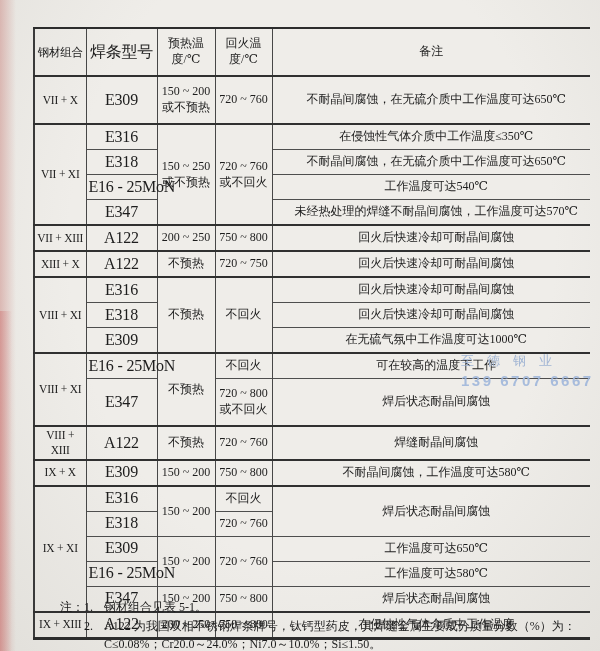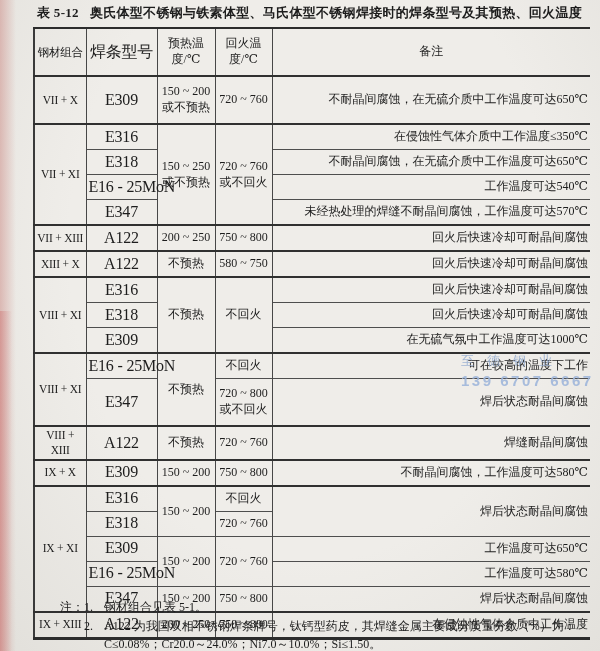--- a/index.html
+++ b/index.html
@@ -41,21 +41,21 @@
     text-align:center; vertical-align:middle;
     white-space:pre-line; line-height:1.3; padding:1px 2px;
     font-weight:normal;
   }
   .tbl thead th { height:44px; border-bottom:2px solid #303030; }
   .tbl tbody td { height:22px; }
   .tbl tbody tr.tall td { height:44px; }
   .tbl tbody tr.group > td { border-top:2px solid #303030; }
   .tbl .c0 { font-size:11.5px; letter-spacing:-0.2px;text-align:center; }
   .tbl .c1 { font-size:16px; letter-spacing:-0.2px; white-space:nowrap; }
-  .tbl td.c4 { text-align:right; padding-left:12px; border-right:none; }
+  .tbl td.c4 { text-align:center; padding-left:12px; border-right:none; }
 
   .watermark {
     position:absolute; left:461px; top:352px; pointer-events:none;
     font-family:"Liberation Sans","DejaVu Sans",sans-serif;
   }
   .wm1 { font-size:13px; letter-spacing:13px; color:rgba(148,172,208,0.85); white-space:nowrap; }
   .wm2 { font-size:15px; letter-spacing:2.5px; color:rgba(158,182,218,0.9); margin-top:2px; white-space:nowrap;font-weight:bold; }
 
   .notes {
     position:absolute; left:60px; top:598px; width:528px;
@@ -67,23 +67,20 @@
   .note-item { display:flex; }
   .note-no { flex:0 0 20px; }
   .note-text { flex:1 1 auto; }
 </style>
 </head>
 <body>
 
 <div class="page">
   <div class="edge-tint"></div>
 
-  <div class="title">
-    <span class="title-label">表 5-12</span><span class="title-text">奥氏体型不锈钢与铁素体型、马氏体型不锈钢焊接时的焊条型号及其预热、回火温度</span>
-  </div>
 
   <table class="tbl">
     <colgroup id="cols">
         <col style="width: 52px;">
         <col style="width: 71px;">
         <col style="width: 58px;">
         <col style="width: 57px;">
         <col style="width: 318px;">
       </colgroup>
     <thead>
@@ -131,21 +128,21 @@
           <td class="c0">VII + XIII</td>
           <td class="c1">A122</td>
           <td class="c2">200 ~ 250</td>
           <td class="c3">750 ~ 800</td>
           <td class="c4">回火后快速冷却可耐晶间腐蚀</td>
         </tr>
         <tr class="group">
           <td class="c0">XIII + X</td>
           <td class="c1">A122</td>
           <td class="c2">不预热</td>
-          <td class="c3">580 ~ 750</td>
+          <td class="c3">720 ~ 750</td>
           <td class="c4">回火后快速冷却可耐晶间腐蚀</td>
         </tr>
         <tr class="group">
           <td rowspan="3" class="c0">VIII + XI</td>
           <td class="c1">E316</td>
           <td rowspan="3" class="c2">不预热</td>
           <td rowspan="3" class="c3">不回火</td>
           <td class="c4">回火后快速冷却可耐晶间腐蚀</td>
         </tr>
         <tr>

